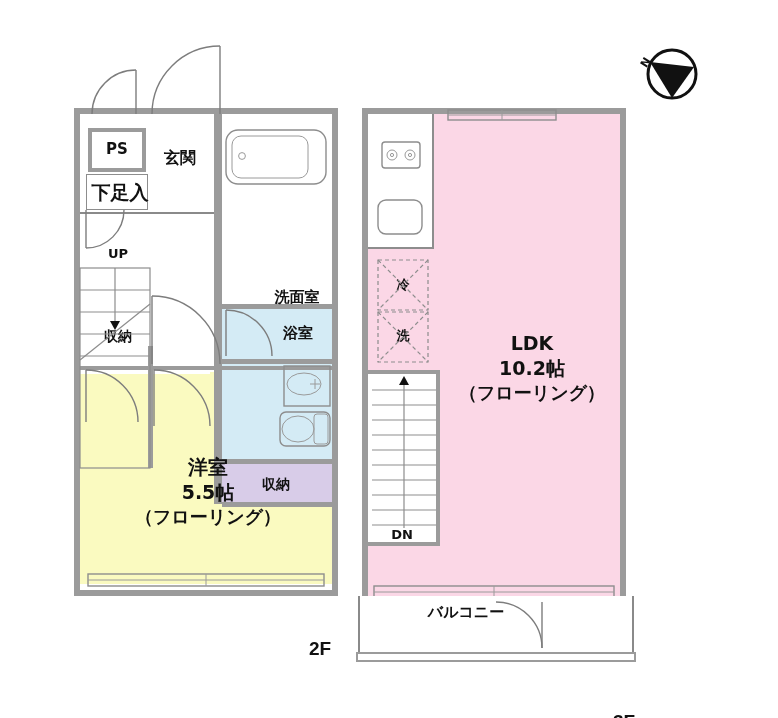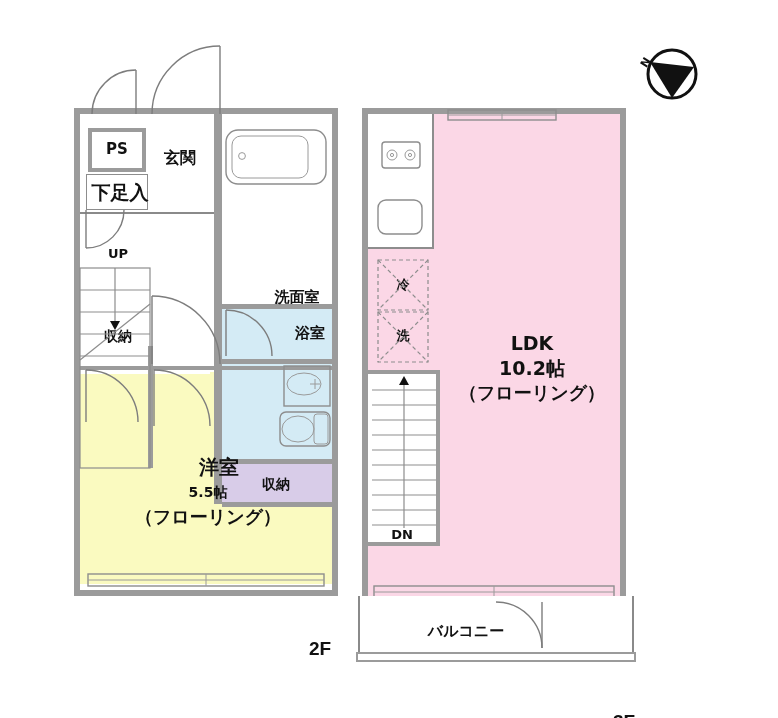--- a/index.html
+++ b/index.html
@@ -70,34 +70,34 @@
     <div class="abs wall" style="left:6px;top:258px;width:252px;height:4px;"></div>
 
     <div class="abs" style="left:14px;top:20px;width:58px;height:44px;background:#fff;border:4px solid #9b9b9b;"></div>
     <span class="lbl jp" style="left:43px;top:42px;font-size:15px;">PS</span>
 
     <div class="abs" style="left:12px;top:66px;width:62px;height:36px;background:#fff;border:1.4px solid #8d8d8d;"></div>
     <span class="lbl jp" style="left:46px;top:84px;font-size:19px;">下足入</span>
 
     <span class="lbl jp" style="left:106px;top:50px;font-size:16px;">玄関</span>
 
-    <span class="lbl jp" style="left:224px;top:226px;font-size:15px;margin-left:12px;">浴室</span>
+    <span class="lbl jp" style="left:224px;top:226px;font-size:15px;">浴室</span>
 
     <span class="lbl jp" style="left:190px;top:190px;font-size:15px;margin-left:33px;">洗面室</span>
 
     <span class="lbl jp" style="left:44px;top:228px;font-size:14px;">収納</span>
 
     <span class="lbl jp" style="left:202px;top:376px;font-size:14px;">収納</span>
 
     <span class="lbl jp" style="left:44px;top:146px;font-size:13px;font-weight:700;">UP</span>
 
-    <div class="lbl jp" style="left:134px;top:360px;font-size:20px;margin-left:11px;">
+    <div class="lbl jp" style="left:134px;top:360px;font-size:20px;">
       <span>洋室</span>
     </div>
-    <div class="lbl jp" style="left:134px;top:384px;font-size:14px;">5.5帖</div>
+    <div class="lbl jp" style="left:134px;top:384px;font-size:19px;">5.5帖</div>
     <div class="lbl jp" style="left:134px;top:409px;font-size:18px;">（フローリング）</div>
 
     <svg width="264" height="488" viewBox="0 0 264 488">
 
       <g>
         <path class="arc" d="M18 6 A44 44 0 0 1 62 -38"></path>
         <line class="arc" x1="62" y1="-38" x2="62" y2="6"></line>
       </g>
       <g>
         <path class="arc" d="M78 6 A68 68 0 0 1 146 -62"></path>
@@ -246,21 +246,21 @@
 
   <div class="abs" style="left:356px;top:596px;width:280px;height:72px;">
 
     <div class="abs" style="left:0;top:0;width:280px;height:64px;background:#ffffff;"></div>
 
     <div class="abs thinline" style="left:2px;top:0;width:2px;height:58px;"></div>
     <div class="abs thinline" style="left:276px;top:0;width:2px;height:58px;"></div>
 
     <div class="abs" style="left:0;top:56px;width:280px;height:10px;background:#ffffff;border:2px solid #9b9b9b;"></div>
 
-    <span class="lbl jp" style="left:110px;top:36px;font-size:15px;">バルコニー</span>
+    <span class="lbl jp" style="left:110px;top:17px;font-size:15px;">バルコニー</span>
 
     <svg width="280" height="72" viewBox="0 0 280 72">
       <g>
         <path class="arc" d="M140 6 A46 46 0 0 1 186 52"></path>
         <line class="arc" x1="186" y1="52" x2="186" y2="6"></line>
       </g>
     </svg>
   </div>
 
   <div class="floor-tag" style="left:613px;top:711px;">3F</div>

